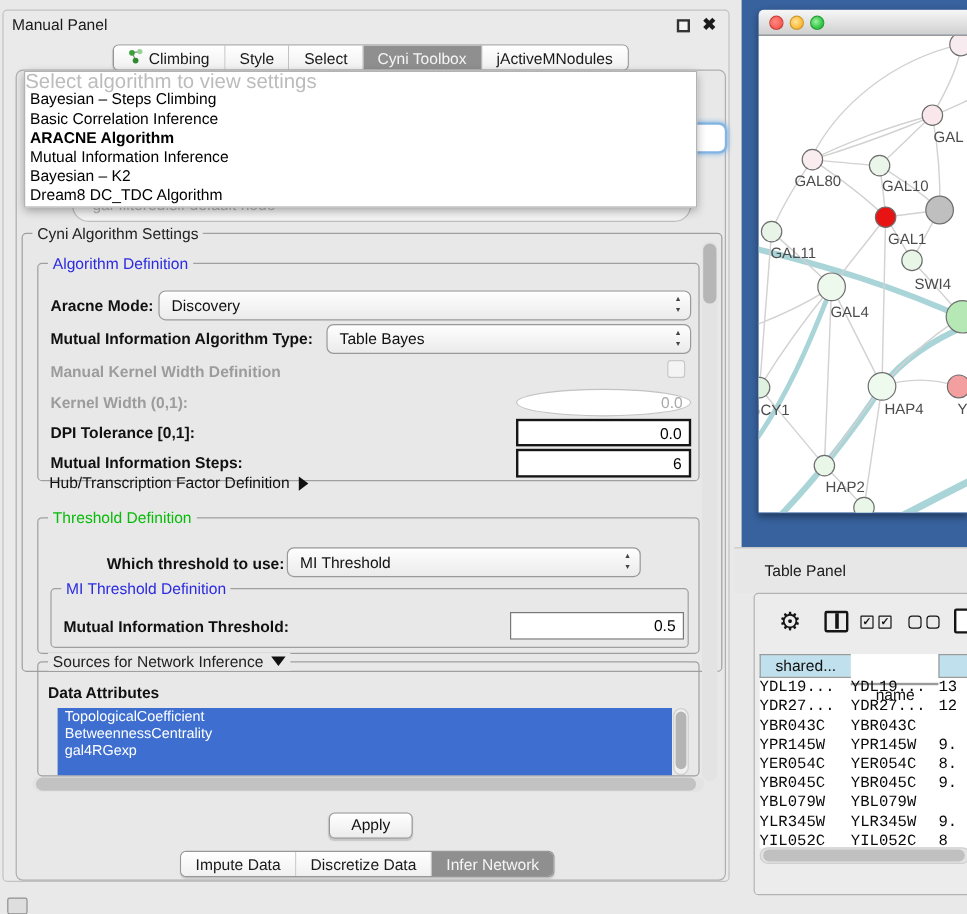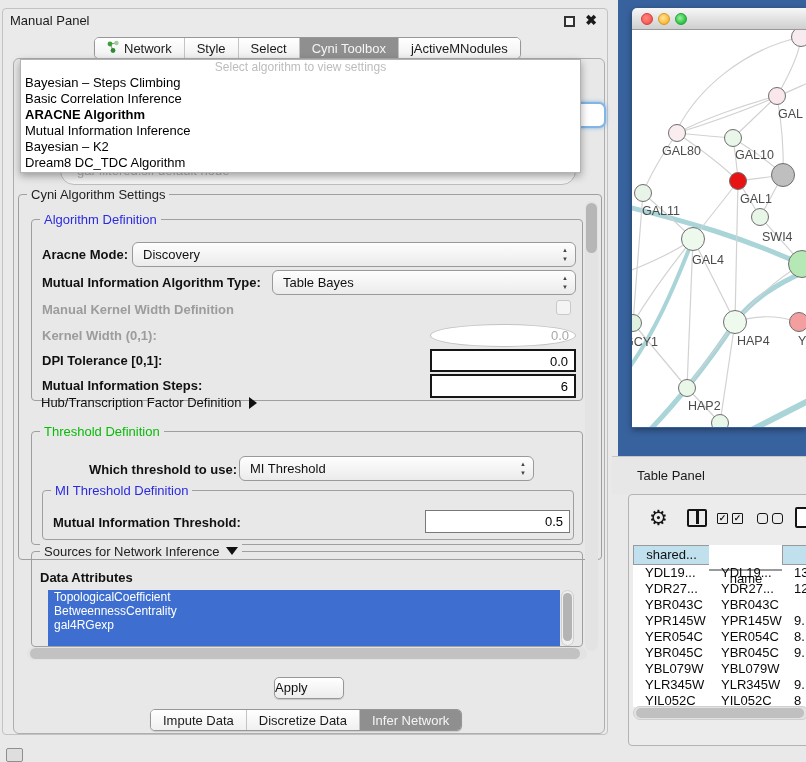--- a/index.html
+++ b/index.html
@@ -34,21 +34,21 @@
   .focus-sliver { position:absolute; left:554px; top:43px; width:38px; height:26px;
                   background:#fff; border:2px solid #82b4e4; border-radius:7px;
                   box-shadow:0 0 4px #82b4e4; z-index:1; }
   .ghost-combo { position:absolute; left:46px; top:97px; width:516px; height:29px;
                  background:#f3f3f3; border:1px solid #bdbdbd; border-radius:14px;
                  color:#b3b3b3; font-size:13px; line-height:27px; padding-left:16px; z-index:1; }
 
   
   .dropdown { position:absolute; left:6px; top:0; width:561px; height:114px; background:#fff;
               border:1px solid #b3b3b3; box-shadow:0 3px 8px rgba(0,0,0,0.35); z-index:20; }
-  .dd-placeholder { height:15px; text-align:center; color:#bcbcbc; font-size:12px; line-height:15px; }
+  .dd-placeholder { height:15px; text-align:left; color:#bcbcbc; font-size:17px; line-height:15px; }
   .dd-item { height:16px; line-height:16px; font-size:13px; padding-left:4px; color:#000; }
   .dd-item.bold { font-weight:bold; }
 
   
   .groupbox { position:absolute; border:1px solid #9f9f9f; border-radius:4px; }
   .group-title { position:absolute; top:-8px; left:8px; background:#e8e8e8;
                  padding:0 4px; font-size:13px; white-space:nowrap; }
   .t-blue { color:#2a2ae0; } .t-green { color:#09bb09; } .t-black { color:#222; }
 
   .lbl { position:absolute; font-size:13px; font-weight:bold; color:#111; white-space:nowrap; }
@@ -77,21 +77,21 @@
   .listbox { position:absolute; left:16px; top:38px; width:512px; height:56px; background:#3e6fd0; }
   .list-item { height:14px; line-height:14px; font-size:12px; color:#fff; padding-left:6px; }
   .list-scroll { position:absolute; right:-14px; top:0; width:13px; height:56px;
                  background:#f0f0f0; border:1px solid #cfcfcf; border-radius:7px; }
   .list-scroll .thumb { position:absolute; left:1px; top:2px; width:9px; height:48px;
                         background:#b4b4b4; border-radius:5px; }
 
   .apply-btn { position:absolute; left:50%; transform:translateX(-50%); top:618px;
                width:70px; height:22px; background:linear-gradient(#ffffff,#ececec);
                border:1px solid #979797; border-radius:5px; font-size:13px;
-               text-align:left; line-height:20px; box-shadow:0 1px 1px rgba(0,0,0,0.15); }
+               text-align:center; line-height:20px; box-shadow:0 1px 1px rgba(0,0,0,0.15); }
 
   .hub-row { position:absolute; left:22px; top:200px; font-size:13px; color:#111; }
   .tri-right { display:inline-block; margin-left:8px; width:0; height:0;
                border-left:8px solid #111; border-top:6px solid transparent; border-bottom:6px solid transparent; vertical-align:-2px; }
   .tri-down { display:inline-block; margin-left:6px; width:0; height:0;
               border-top:8px solid #111; border-left:6px solid transparent; border-right:6px solid transparent; vertical-align:1px; }
 
   .mini-icon { position:absolute; left:6px; top:748px; width:17px; height:14px;
                border:1px solid #8f8f8f; background:#dedede; border-radius:2px; }
 
@@ -125,21 +125,21 @@
   .doc-icon { position:absolute; left:166px; top:12px; width:16px; height:21px;
               border:2px solid #141414; border-radius:2px; background:#fff; }
   .tp-table { position:absolute; left:4px; top:50px; width:200px; height:162px; background:#fff; }
   .tp-hrow { display:flex; height:20px; }
   .tp-hcell { border:1px solid #9a9a9a; border-right-width:0; font-size:13px; text-align:center;
               line-height:18px; color:#111; }
   .tp-hcell:last-child { border-right-width:1px; }
   .hc-blue { background:#bfe0ec; }
   .hc-gray { background:linear-gradient(#f4f4f4,#dddddd);margin-top:24px; }
   .tp-row { display:flex; height:16px; }
-  .tp-cell { font-size:13px; line-height:16px; padding-left:12px; color:#0a0a0a; white-space:nowrap; overflow:hidden; }
+  .tp-cell { font-size:13px; line-height:16px; padding-left:0; color:#0a0a0a; white-space:nowrap; overflow:hidden;font-family:Liberation Mono, monospace; }
   .c1 { width:76px; } .c2 { width:73px; } .c3 { width:51px; }
   .tp-hscroll { position:absolute; left:4px; top:211px; width:176px; height:14px;
                 background:#e2e2e2; border-radius:7px; border:1px solid #cfcfcf; }
   .tp-hscroll .thumb { position:absolute; left:2px; top:1px; width:168px; height:10px;
                        background:#c0c0c0; border-radius:5px; }
 </style>
 </head>
 <body>
 
 <div class="win">
@@ -153,21 +153,21 @@
     <div class="seg">
       <span>
         <svg width="13" height="14" viewBox="0 0 13 14">
           <line x1="3" y1="4" x2="9" y2="3" stroke="#8a8a8a" stroke-width="1"></line>
           <line x1="3" y1="4" x2="6" y2="10" stroke="#8a8a8a" stroke-width="1"></line>
           <circle cx="3" cy="4" r="2.4" fill="#3aa13a"></circle>
           <circle cx="9.5" cy="3" r="2.2" fill="#97d197"></circle>
           <circle cx="6" cy="10.5" r="2.4" fill="#2d8a2d"></circle>
         </svg>
       </span>
-      <span>Network</span>
+      <span>Climbing</span>
     </div>
     <div class="seg">
         <span>Style</span>
       </div>
     <div class="seg">
         <span>Select</span>
       </div>
     <div class="seg sel">
         <span>Cyni Toolbox</span>
       </div>

